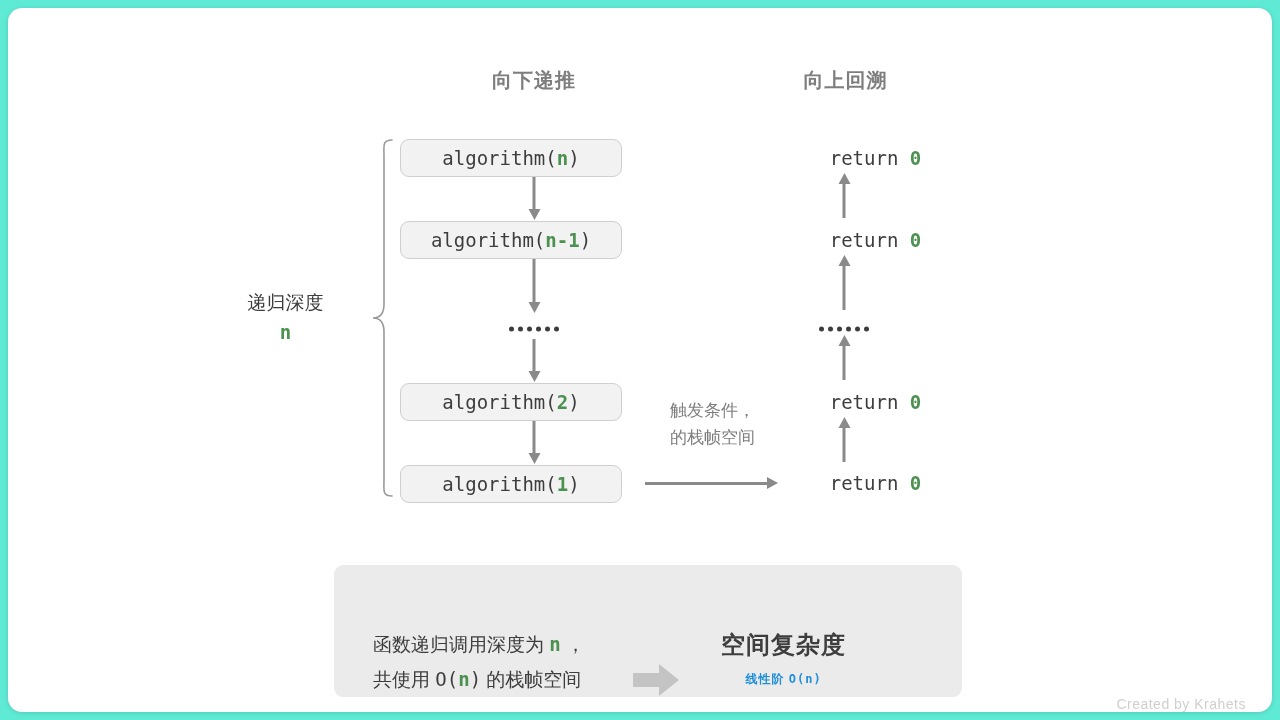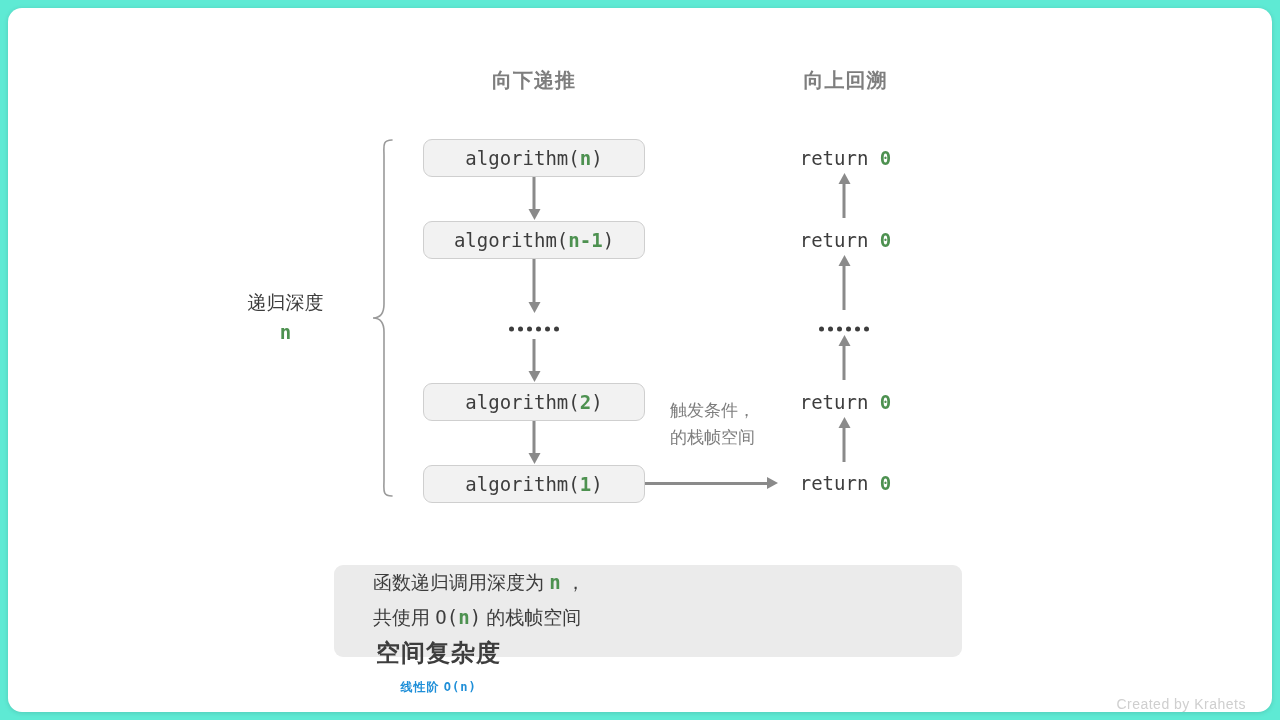--- a/index.html
+++ b/index.html
@@ -30,40 +30,40 @@
     color: #7e7e7e;
     letter-spacing: 1px;
     white-space: nowrap;
     text-align: center;
   }
   #hdr-down { left: 415px; top: 59px; width: 222px; }
   #hdr-up   { left: 745px; top: 59px; width: 185px; }
 
   .node-box {
     position: absolute;
-    left: 415px;
+    left: 392px;
     width: 222px;
     height: 38px;
     background: #f2f2f2;
     border: 1.6px solid #cfcfcf;
     border-radius: 9px;
     display: flex;
     align-items: center;
     justify-content: center;
     font-family: "DejaVu Sans Mono", monospace;
     font-size: 19px;
     color: #3d3d3d;
     letter-spacing: 0px;
     white-space: nowrap;
   }
   .node-box .arg { color: #4d9150; font-weight: bold; }
 
   .ret {
     position: absolute;
-    left: 745px;
+    left: 775px;
     width: 185px;
     text-align: center;
     font-family: "DejaVu Sans Mono", monospace;
     font-size: 19px;
     color: #3d3d3d;
     white-space: nowrap;
     transform: translateY(-50%);
   }
   .ret .val { color: #4d9150; font-weight: bold; }
 
@@ -150,26 +150,25 @@
     font-size: 17px;
     font-weight: normal;
     color: #7e7e7e;
     line-height: 27px;
     white-space: nowrap;
   }
 
   #summary {
     position: absolute;
     left: 326px; top: 557px;
-    width: 628px; height: 92px;
+    width: 628px; height: 132px;
     background: #ebebeb;
     border-radius: 9px;
     display: flex;
-    align-items: flex-start;
-    flex-direction: column;
+    align-items: flex-end;
   }
   #sum-left {
     margin-left: 39px;
     font-size: 19px;
     color: #3d3d3d;
     line-height: 34px;
     white-space: nowrap;
   }
   #sum-left .mono { font-family: "DejaVu Sans Mono", monospace; }
   #sum-left .g { color: #4d9150; font-weight: bold; font-family: "DejaVu Sans Mono", monospace; }

